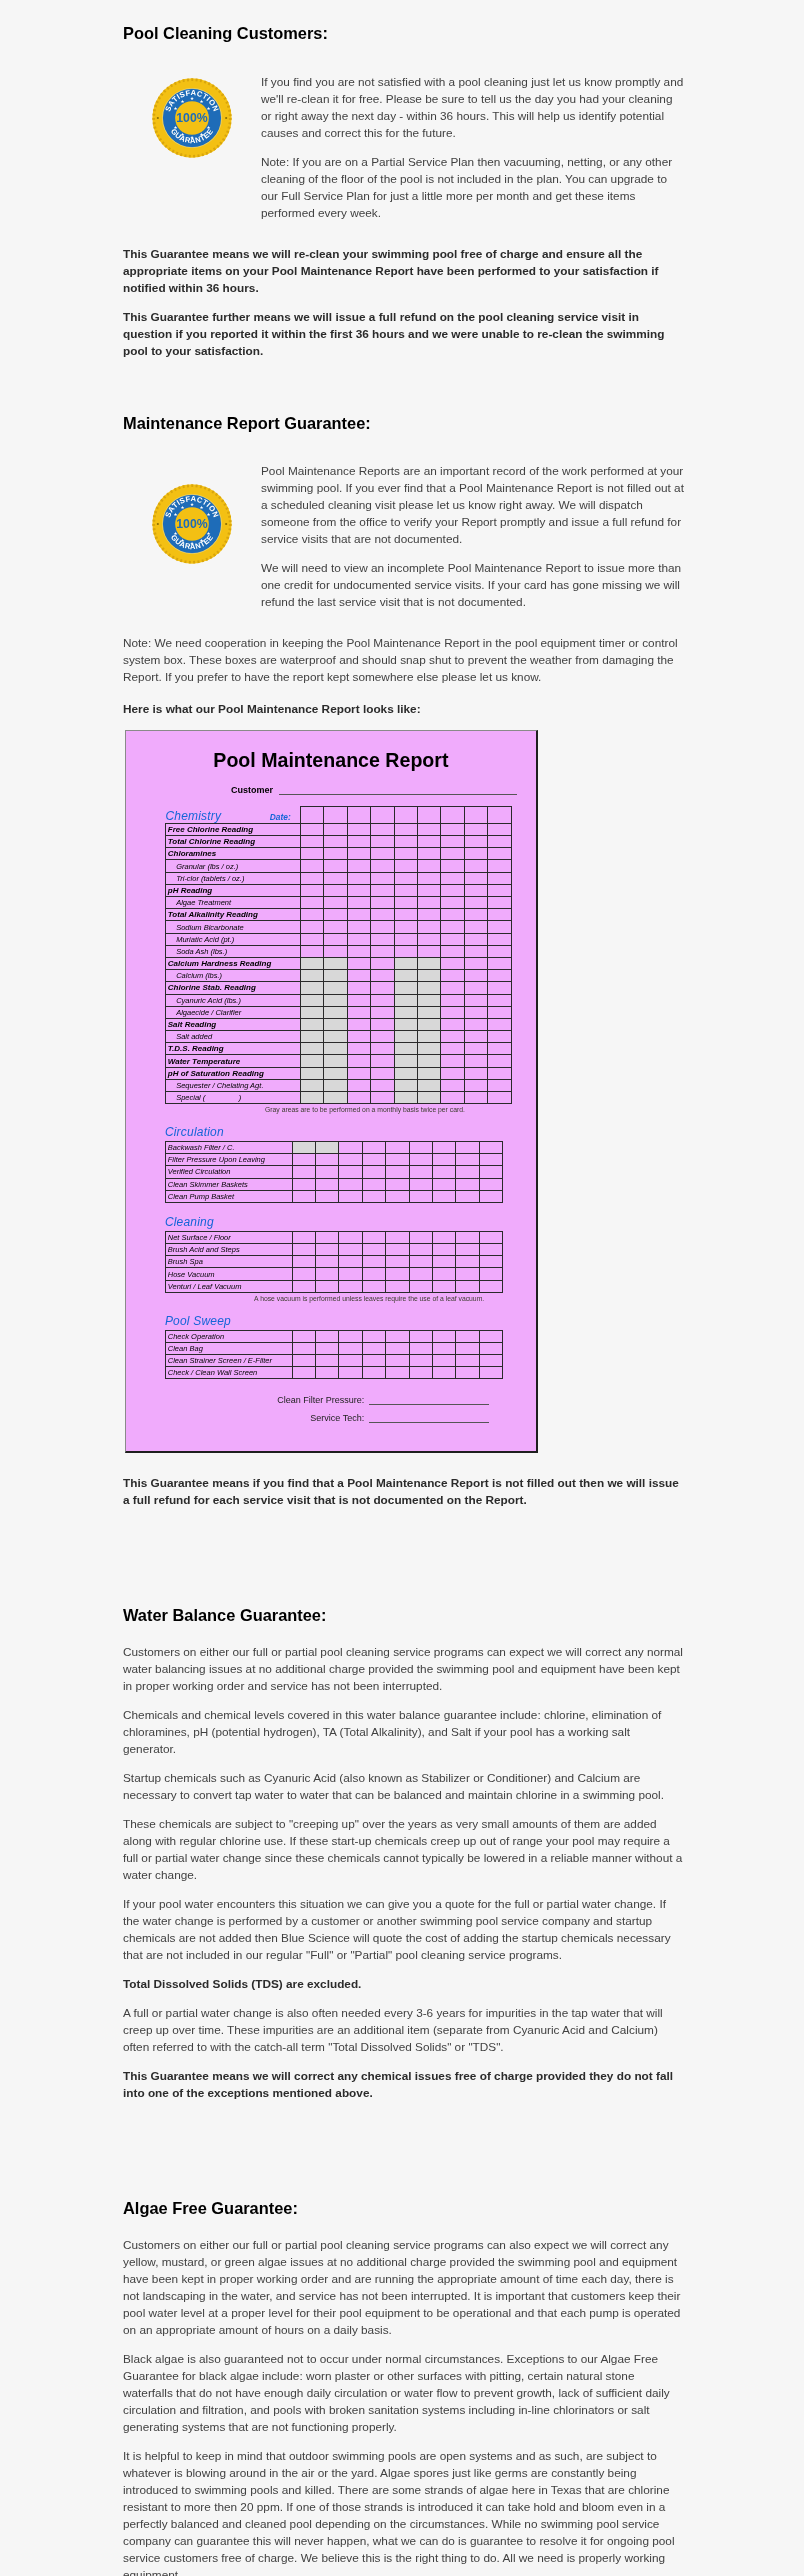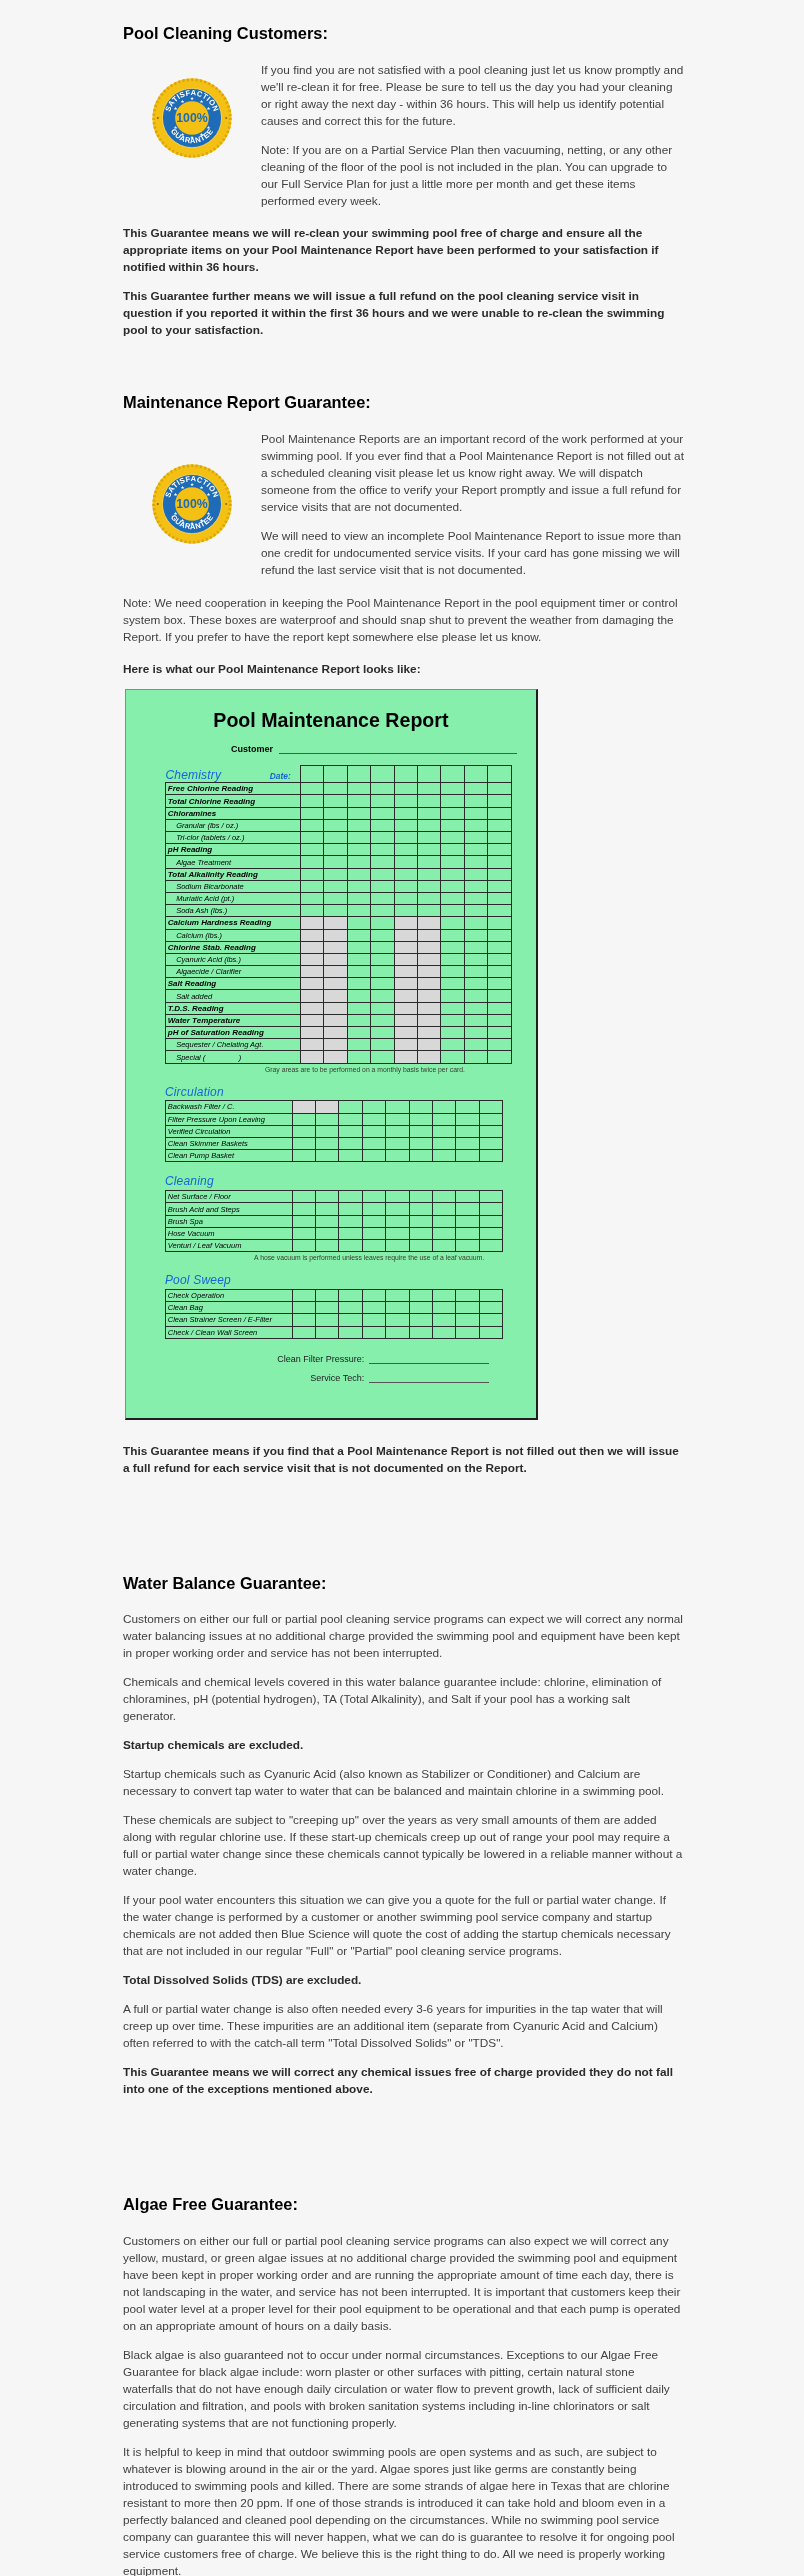--- a/index.html
+++ b/index.html
@@ -5,21 +5,21 @@
   html,body { margin:0; padding:0; }
   body {
     width:804px; min-height:2576px;
     background:#f6f6f6;
     font-family:"Liberation Sans", sans-serif;
     color:#414141;
   }
   .content { box-sizing:border-box; width:804px; padding:24px 120px 56px 123px; }
 
   h2 { font-size:16.4px; font-weight:bold; color:#000; margin:0 0 18.7px 0; }
-  p  { font-size:11.8px; line-height:17px; margin:0 0 12px 0; }
+  p  { font-size:11.8px; line-height:17px; margin:12px 0 12px 0; }
   p.b { font-weight:bold; color:#2b2b2b; }
 
   .sec { }
   #maintenance-report { margin-top:54px; }
   #water-balance { margin-top:97px; }
   #algae-free { margin-top:97px; }
 
   .media { display:flex; margin-bottom:3.7px; }
   .badge-col { flex:0 0 138px; display:flex; justify-content:center; align-items:flex-start; padding-top:15px; }
   .badge-col.lower { padding-top:32px; }
@@ -27,23 +27,23 @@
 
   
   .badge { display:block; }
   .arc-text { font-size:8.3px; font-weight:bold; fill:#ffffff; letter-spacing:0.4px; font-family:"Liberation Sans",sans-serif; }
   .badge-center { font-size:13.5px; font-weight:bold; fill:#1e6cb8; font-family:"Liberation Sans",sans-serif; }
   .badge-stars text { font-size:5px; fill:#ffffff; text-anchor:middle; font-family:"DejaVu Sans",sans-serif; }
 
   
   .report {
     box-sizing:border-box; width:413px; margin:11.2px 0 22.4px 1.9px;
-    background:#86efac;
+    background:#f0abfc;
     border:0.9px solid #8a8a8a; border-right:2.8px solid #1f1f1f; border-bottom:2.8px solid #1f1f1f;
-    padding:15px 0 27px 0;
+    padding:15px 0 19px 0;
   }
   .report-title { text-align:center; font-size:19.6px; font-weight:bold; color:#000; margin:3.7px 0 11.2px 0; }
   .customer { display:flex; align-items:flex-end; margin:0 18.7px 11.2px 105px; font-size:9px; font-weight:bold; color:#000; }
   .customer .line { flex:1; border-bottom:0.9px solid #555; margin-left:5.6px; height:10.3px; }
 
   .rtable { border-collapse:collapse; margin-left:39px; table-layout:fixed; }
   .rtable td { border:0.9px solid #2a2a2a; padding:0; height:11.2px; }
   td.rlabel { width:122px; font-size:7.5px; color:#000; padding:0 1.9px; white-space:pre; overflow:hidden;font-style:italic; }
   td.rlabel.b { font-weight:bold; font-size:8px; }
   td.rlabel.ind { padding-left:10.3px;border-radius:6px; }
@@ -662,21 +662,20 @@
       </div>
     </div>
 
     <p class="b">This Guarantee means if you find that a Pool Maintenance Report is not filled out then we will issue a full refund for each service visit that is not documented on the Report.</p>
   </section>
 
   <section class="sec" id="water-balance">
     <h2>Water Balance Guarantee:</h2>
     <p>Customers on either our full or partial pool cleaning service programs can expect we will correct any normal water balancing issues at no additional charge provided the swimming pool and equipment have been kept in proper working order and service has not been interrupted.</p>
     <p>Chemicals and chemical levels covered in this water balance guarantee include: chlorine, elimination of chloramines, pH (potential hydrogen), TA (Total Alkalinity), and Salt if your pool has a working salt generator.</p>
-    <p class="b">Startup chemicals are excluded.</p>
     <p>Startup chemicals such as Cyanuric Acid (also known as Stabilizer or Conditioner) and Calcium are necessary to convert tap water to water that can be balanced and maintain chlorine in a swimming pool.</p>
     <p>These chemicals are subject to "creeping up" over the years as very small amounts of them are added along with regular chlorine use. If these start-up chemicals creep up out of range your pool may require a full or partial water change since these chemicals cannot typically be lowered in a reliable manner without a water change.</p>
     <p>If your pool water encounters this situation we can give you a quote for the full or partial water change. If the water change is performed by a customer or another swimming pool service company and startup chemicals are not added then Blue Science will quote the cost of adding the startup chemicals necessary that are not included in our regular "Full" or "Partial" pool cleaning service programs.</p>
     <p class="b">Total Dissolved Solids (TDS) are excluded.</p>
     <p>A full or partial water change is also often needed every 3-6 years for impurities in the tap water that will creep up over time. These impurities are an additional item (separate from Cyanuric Acid and Calcium) often referred to with the catch-all term "Total Dissolved Solids" or "TDS".</p>
     <p class="b">This Guarantee means we will correct any chemical issues free of charge provided they do not fall into one of the exceptions mentioned above.</p>
   </section>
 
   <section class="sec" id="algae-free">
     <h2>Algae Free Guarantee:</h2>

